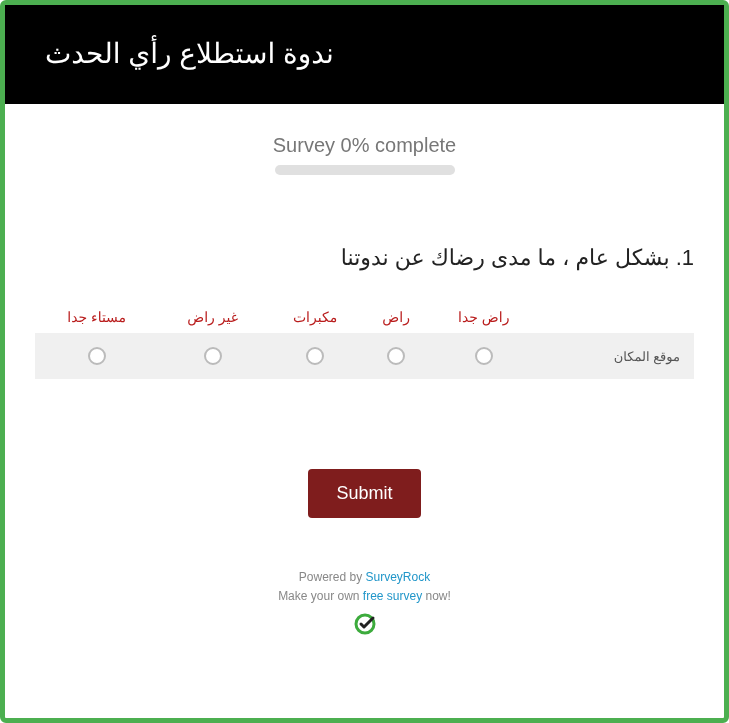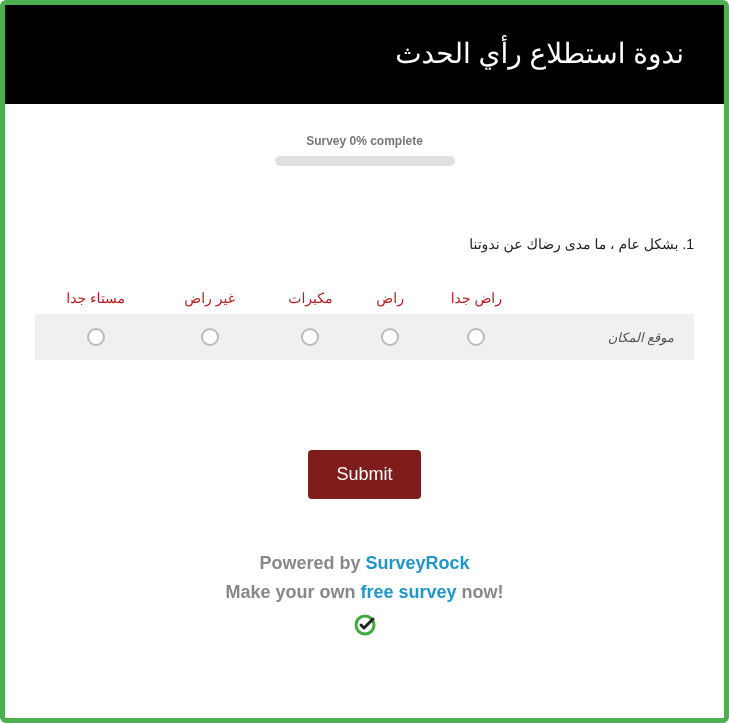--- a/index.html
+++ b/index.html
@@ -15,48 +15,46 @@
   height: 723px;
   border: 5px solid #4caf50;
   border-radius: 6px;
   background: #fff;
   display: flex;
   flex-direction: column;
 }
 .survey-header {
   background: #000;
   color: #fff;
-  text-align: right;
   padding: 32px 40px 34px 40px;
   font-size: 28px;
   font-weight: 400;
 }
 .progress-section {
   text-align: center;
   padding: 30px 0 10px 0;
 }
 .progress-label {
   color: #777;
-  font-size: 12px;
+  font-size: 20px;
   margin-bottom: 8px;
-  font-weight: bold;
 }
 .progress-bar {
   width: 180px;
   height: 10px;
   background: #e0e0e0;
   border-radius: 5px;
   margin: 0 auto;
 }
 .question-area {
   padding: 60px 30px 10px 30px;
 }
 .question-text {
   text-align: right;
-  font-size: 14px;
+  font-size: 22px;
   color: #222;
   margin-bottom: 30px;
   direction: rtl;
 }
 .matrix-table {
   width: 100%;
   border-collapse: collapse;
 }
 .matrix-table th {
   text-align: center;
@@ -67,22 +65,21 @@
 }
 .matrix-table th.row-label-head { text-align: right; }
 .matrix-table td {
   text-align: center;
   padding: 14px 4px;
   font-size: 13px;
   color: #555;
 }
 .matrix-table td.row-label {
   text-align: right;
-  padding-right: 20px;
-  font-style: italic;
+  padding-right: 14px;
 }
 .matrix-table tr.row-shade td {
   background: #f0f0f0;
 }
 .radio-circle {
   width: 18px;
   height: 18px;
   border: 2px solid #bbb;
   border-radius: 50%;
   display: inline-block;
@@ -100,23 +97,22 @@
   border: none;
   font-size: 18px;
   padding: 14px 28px;
   border-radius: 4px;
   cursor: pointer;
 }
 .footer {
   text-align: center;
   padding: 10px 0 6px 0;
   color: #888;
-  font-size: 18px;
+  font-size: 12px;
   line-height: 1.6;
-  font-weight: bold;
 }
 .footer a {
   color: #2196c9;
   text-decoration: none;
 }
 .logo-icon {
   margin-top: 6px;
   display: inline-block;
 }
 </style>

